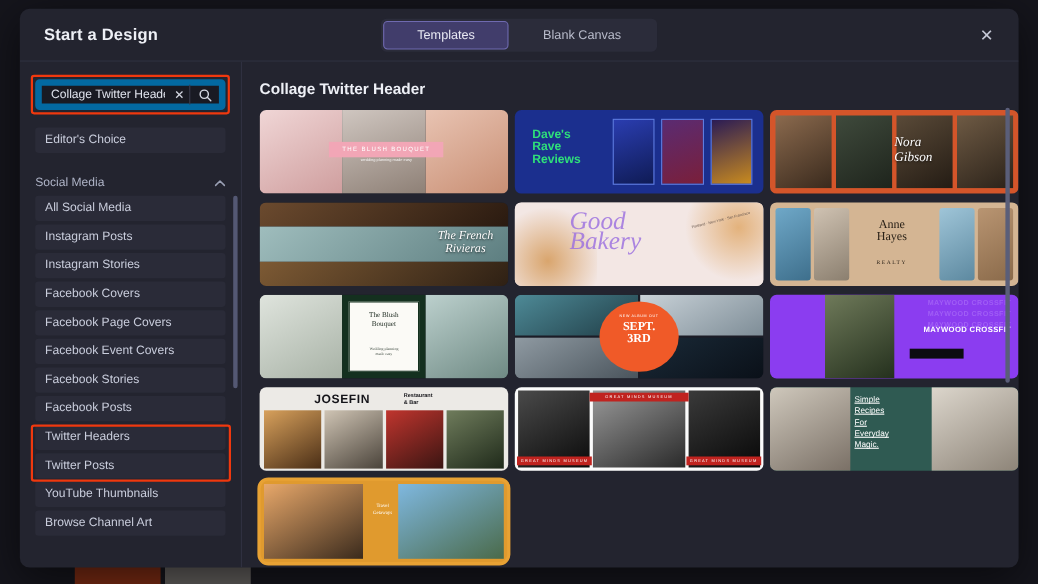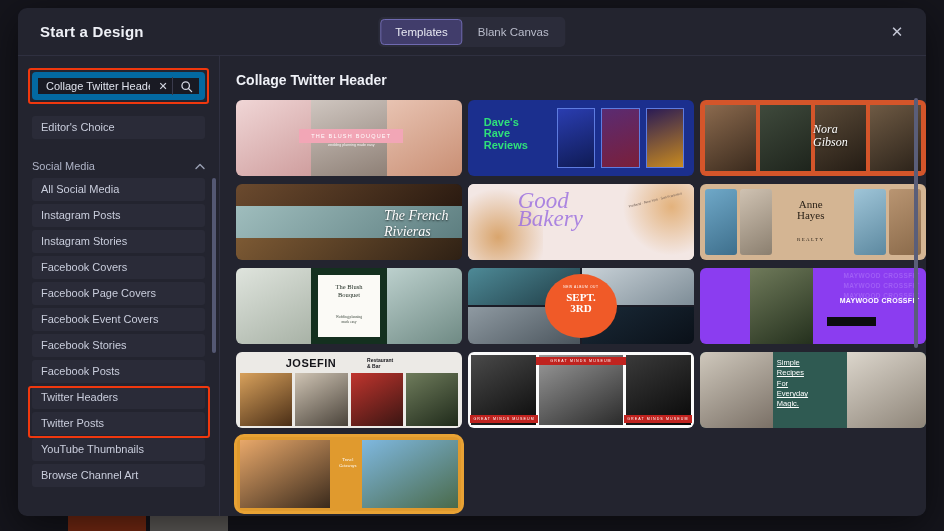--- a/index.html
+++ b/index.html
@@ -40,21 +40,21 @@
   #tabs {
     position: absolute; left: 50%; top: 50%;
     transform: translate(-50%,-50%);
     display: flex;
     background: #2b2c3a;
     border-radius: 5px;
     padding: 2px;
   }
   .tab {
     font-size: 11.5px; color: #b9bccb;
-    padding: 6px 14px; border-radius: 4px;
+    padding: 6px 30px; border-radius: 4px;
     cursor: pointer; white-space: nowrap;
     border: 1px solid transparent;
   }
   .tab.active {
     background: #413d6b; color: #e8e9f3;
     border-color: #6f6ab0;
   }
   #close-btn {
     position: absolute; right: 16px; top: 50%;
     transform: translateY(-50%);
@@ -281,21 +281,21 @@
           <div class="cap" style="left:50%;top:30%;color:#fff;font-size:12px;font-style:italic;line-height:1.1;font-family:'Liberation Serif',serif;text-shadow:0 1px 2px rgba(0,0,0,.6)">Nora
 Gibson</div>
         </div>
 
         <div class="card">
           <div class="ph" style="flex-direction:column">
             <div style="flex:1;background:linear-gradient(140deg,#6b4a2e,#2a1a10)"></div>
             <div style="flex:1.4;background:linear-gradient(140deg,#9fbdbd,#5d7e80)"></div>
             <div style="flex:1;background:linear-gradient(140deg,#7d5a34,#2e2014)"></div>
           </div>
-          <div class="cap" style="right:6%;top:32%;color:#fff;font-size:14px;font-style:italic;text-align:left;line-height:1.1;font-family:'Liberation Serif',serif;text-shadow:0 1px 2px rgba(0,0,0,.7)">The French
+          <div class="cap" style="right:6%;top:32%;color:#fff;font-size:11px;font-style:italic;text-align:center;line-height:1.1;font-family:'Liberation Serif',serif;text-shadow:0 1px 2px rgba(0,0,0,.7)">The French
 Rivieras</div>
         </div>
 
         <div class="card" style="background:#f3e7e4">
           <div class="ph">
             <div style="flex:1;background:radial-gradient(circle at 40% 70%,#d9a56d,#f3e7e4 70%)"></div>
             <div style="flex:1;background:#f3e7e4"></div>
             <div style="flex:1;background:radial-gradient(circle at 70% 30%,#e3b27c,#f3e7e4 65%)"></div>
           </div>
           <div class="cap" style="left:22%;top:10%;color:#9b6fe0;font-size:23px;font-style:italic;font-family:'Liberation Serif',serif;line-height:.82;opacity:.82">Good

